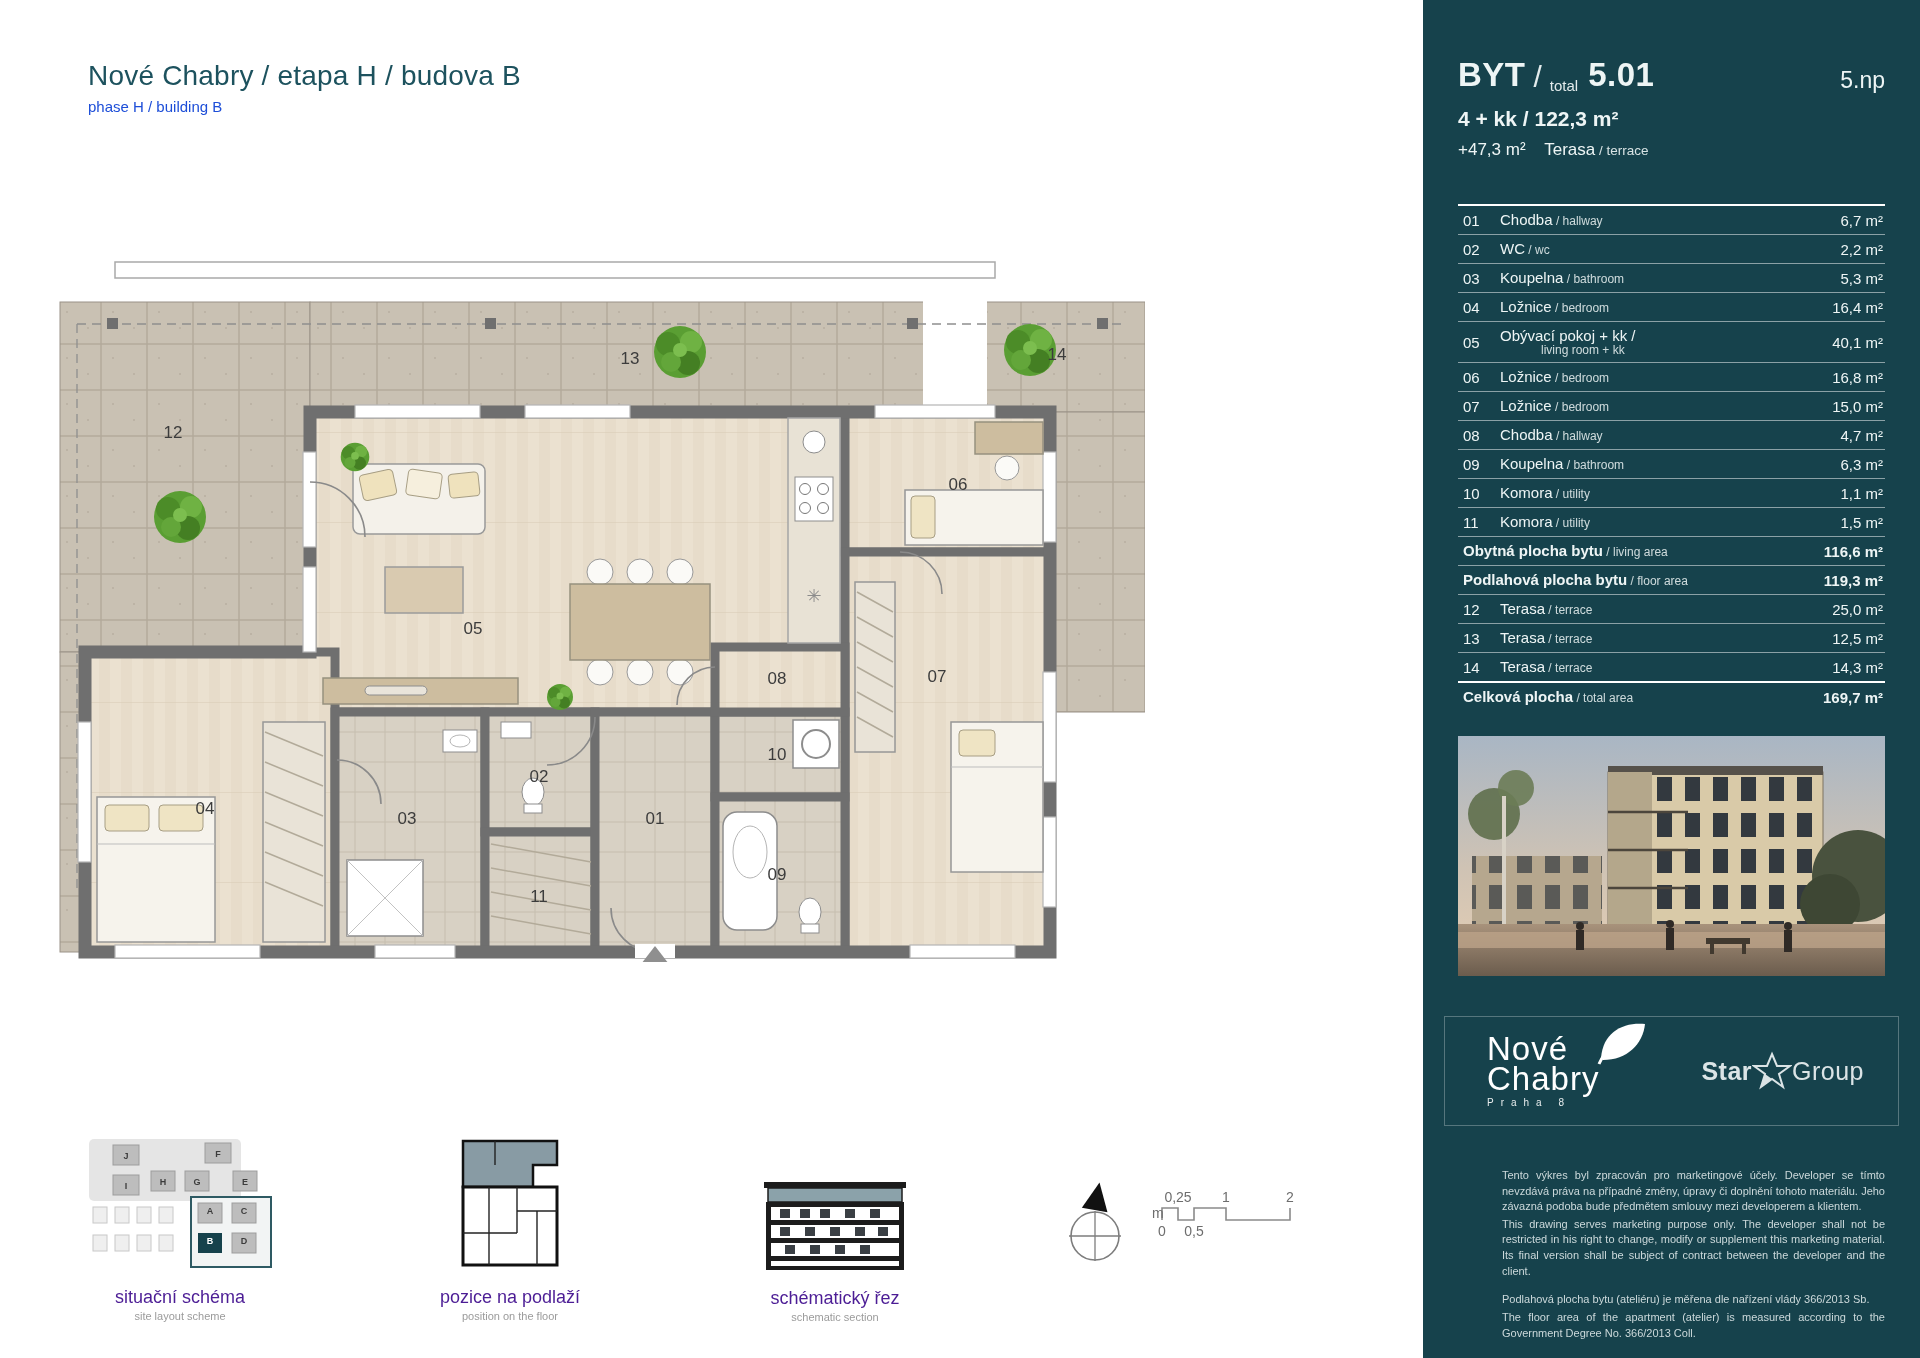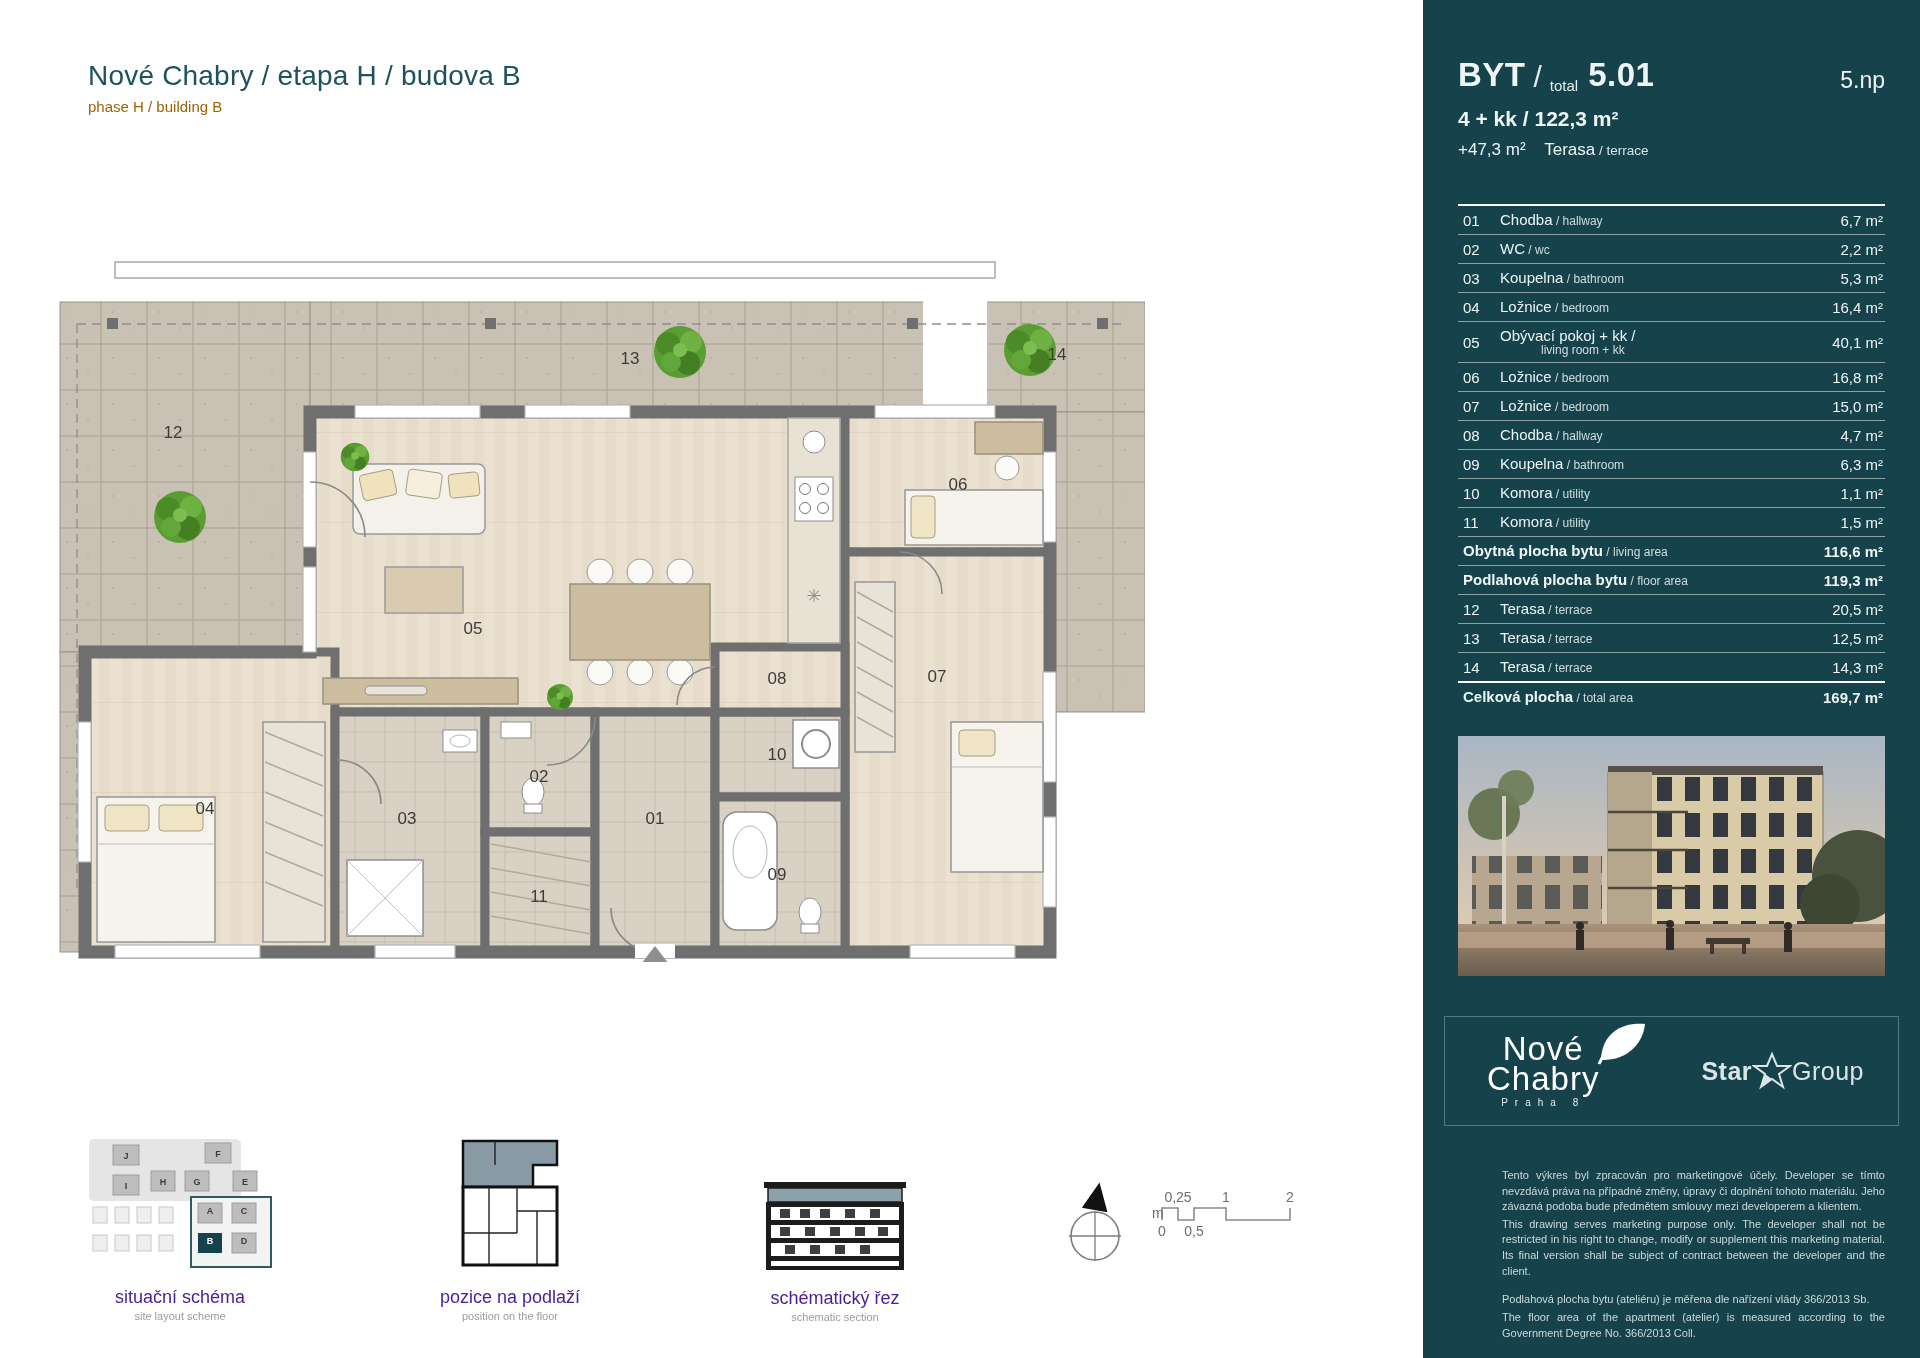--- a/index.html
+++ b/index.html
@@ -4,21 +4,21 @@
 <style>
   html,body{margin:0;padding:0;background:#fff;width:1920px;height:1358px;overflow:hidden;
     font-family:"Liberation Sans","DejaVu Sans",sans-serif;}
   .page{position:relative;width:1920px;height:1358px;background:#fff;}
 
   
   .doc-header{position:absolute;left:88px;top:60px;color:#1d525e;}
   .doc-title{font-size:28px;letter-spacing:.2px;}
   .doc-title .b{font-weight:400;}
   .doc-title .l{font-weight:400;}
-  .doc-sub{font-size:15px;color:#a16207;margin-top:6px;}
+  .doc-sub{font-size:15px;color:#1d4ed8;margin-top:6px;}
 
   
   .plan-wrap{position:absolute;left:55px;top:252px;width:1090px;height:710px;}
   .plan-label{font-size:17px;fill:#3c3c3c;}
 
   
   .panel{position:absolute;left:1423px;top:0;width:497px;height:1358px;background:#16424c;
     color:#eef5f5;box-sizing:border-box;padding:0 35px;}
   .flat-line{margin-top:56px;display:flex;align-items:flex-end;white-space:nowrap;}
   .flat-line .big{font-size:33px;font-weight:700;letter-spacing:.5px;}
@@ -38,21 +38,21 @@
   .rname{flex:1;line-height:1.15;padding-right:6px;}
   .rname .en{font-size:12px;opacity:.85;}
   .rarea{white-space:nowrap;padding-right:2px;}
   .trow.bold .rname .cz,.trow.bold .rarea{font-weight:700;}
   .trow.two .rname .en{display:block;padding-left:41px;}
   .trow.total .rname{padding-left:5px;}
 
   .photo{margin-top:25px;width:427px;height:240px;overflow:hidden;}
 
   .logo-box{margin:40px -14px 0;width:455px;height:110px;border:1px solid rgba(255,255,255,.28);
-    box-sizing:border-box;display:flex;align-items:center;text-align:center;}
+    box-sizing:border-box;display:flex;align-items:center;}
   .nc-logo{margin-left:42px;position:relative;color:#fff;}
   .nc-word{font-size:33px;font-weight:400;line-height:.92;letter-spacing:1px;}
   .nc-city{font-size:10px;letter-spacing:7px;margin-top:3px;opacity:.9;}
   .nc-leaf{position:absolute;left:108px;top:-14px;}
   .sg-logo{margin-left:auto;margin-right:34px;display:flex;align-items:center;color:#dbe4e6;}
   .sg-logo .t1{font-size:25px;font-weight:700;letter-spacing:.5px;}
   .sg-logo .t2{font-size:25px;font-weight:400;letter-spacing:.5px;}
 
   .disclaimer{margin-top:42px;font-size:11px;line-height:1.42;color:#ccd9db;text-align:justify;margin-left:44px;}
   .disclaimer p{margin:0 0 2px;}
@@ -489,21 +489,21 @@
           <span class="rname"><span class="cz">Obytná plocha bytu</span><span class="en"> / </span><span class="en">living area</span></span>
           <span class="rarea">116,6 m²</span>
         </div>
         <div class="trow bold total">
           <span class="rname"><span class="cz">Podlahová plocha bytu</span><span class="en"> / </span><span class="en">floor area</span></span>
           <span class="rarea">119,3 m²</span>
         </div>
         <div class="trow">
           <span class="rnum">12</span>
           <span class="rname"><span class="cz">Terasa</span><span class="en"> / </span><span class="en">terrace</span></span>
-          <span class="rarea">20,5 m²</span>
+          <span class="rarea">25,0 m²</span>
         </div>
         <div class="trow">
           <span class="rnum">13</span>
           <span class="rname"><span class="cz">Terasa</span><span class="en"> / </span><span class="en">terrace</span></span>
           <span class="rarea">12,5 m²</span>
         </div>
         <div class="trow">
           <span class="rnum">14</span>
           <span class="rname"><span class="cz">Terasa</span><span class="en"> / </span><span class="en">terrace</span></span>
           <span class="rarea">14,3 m²</span>

